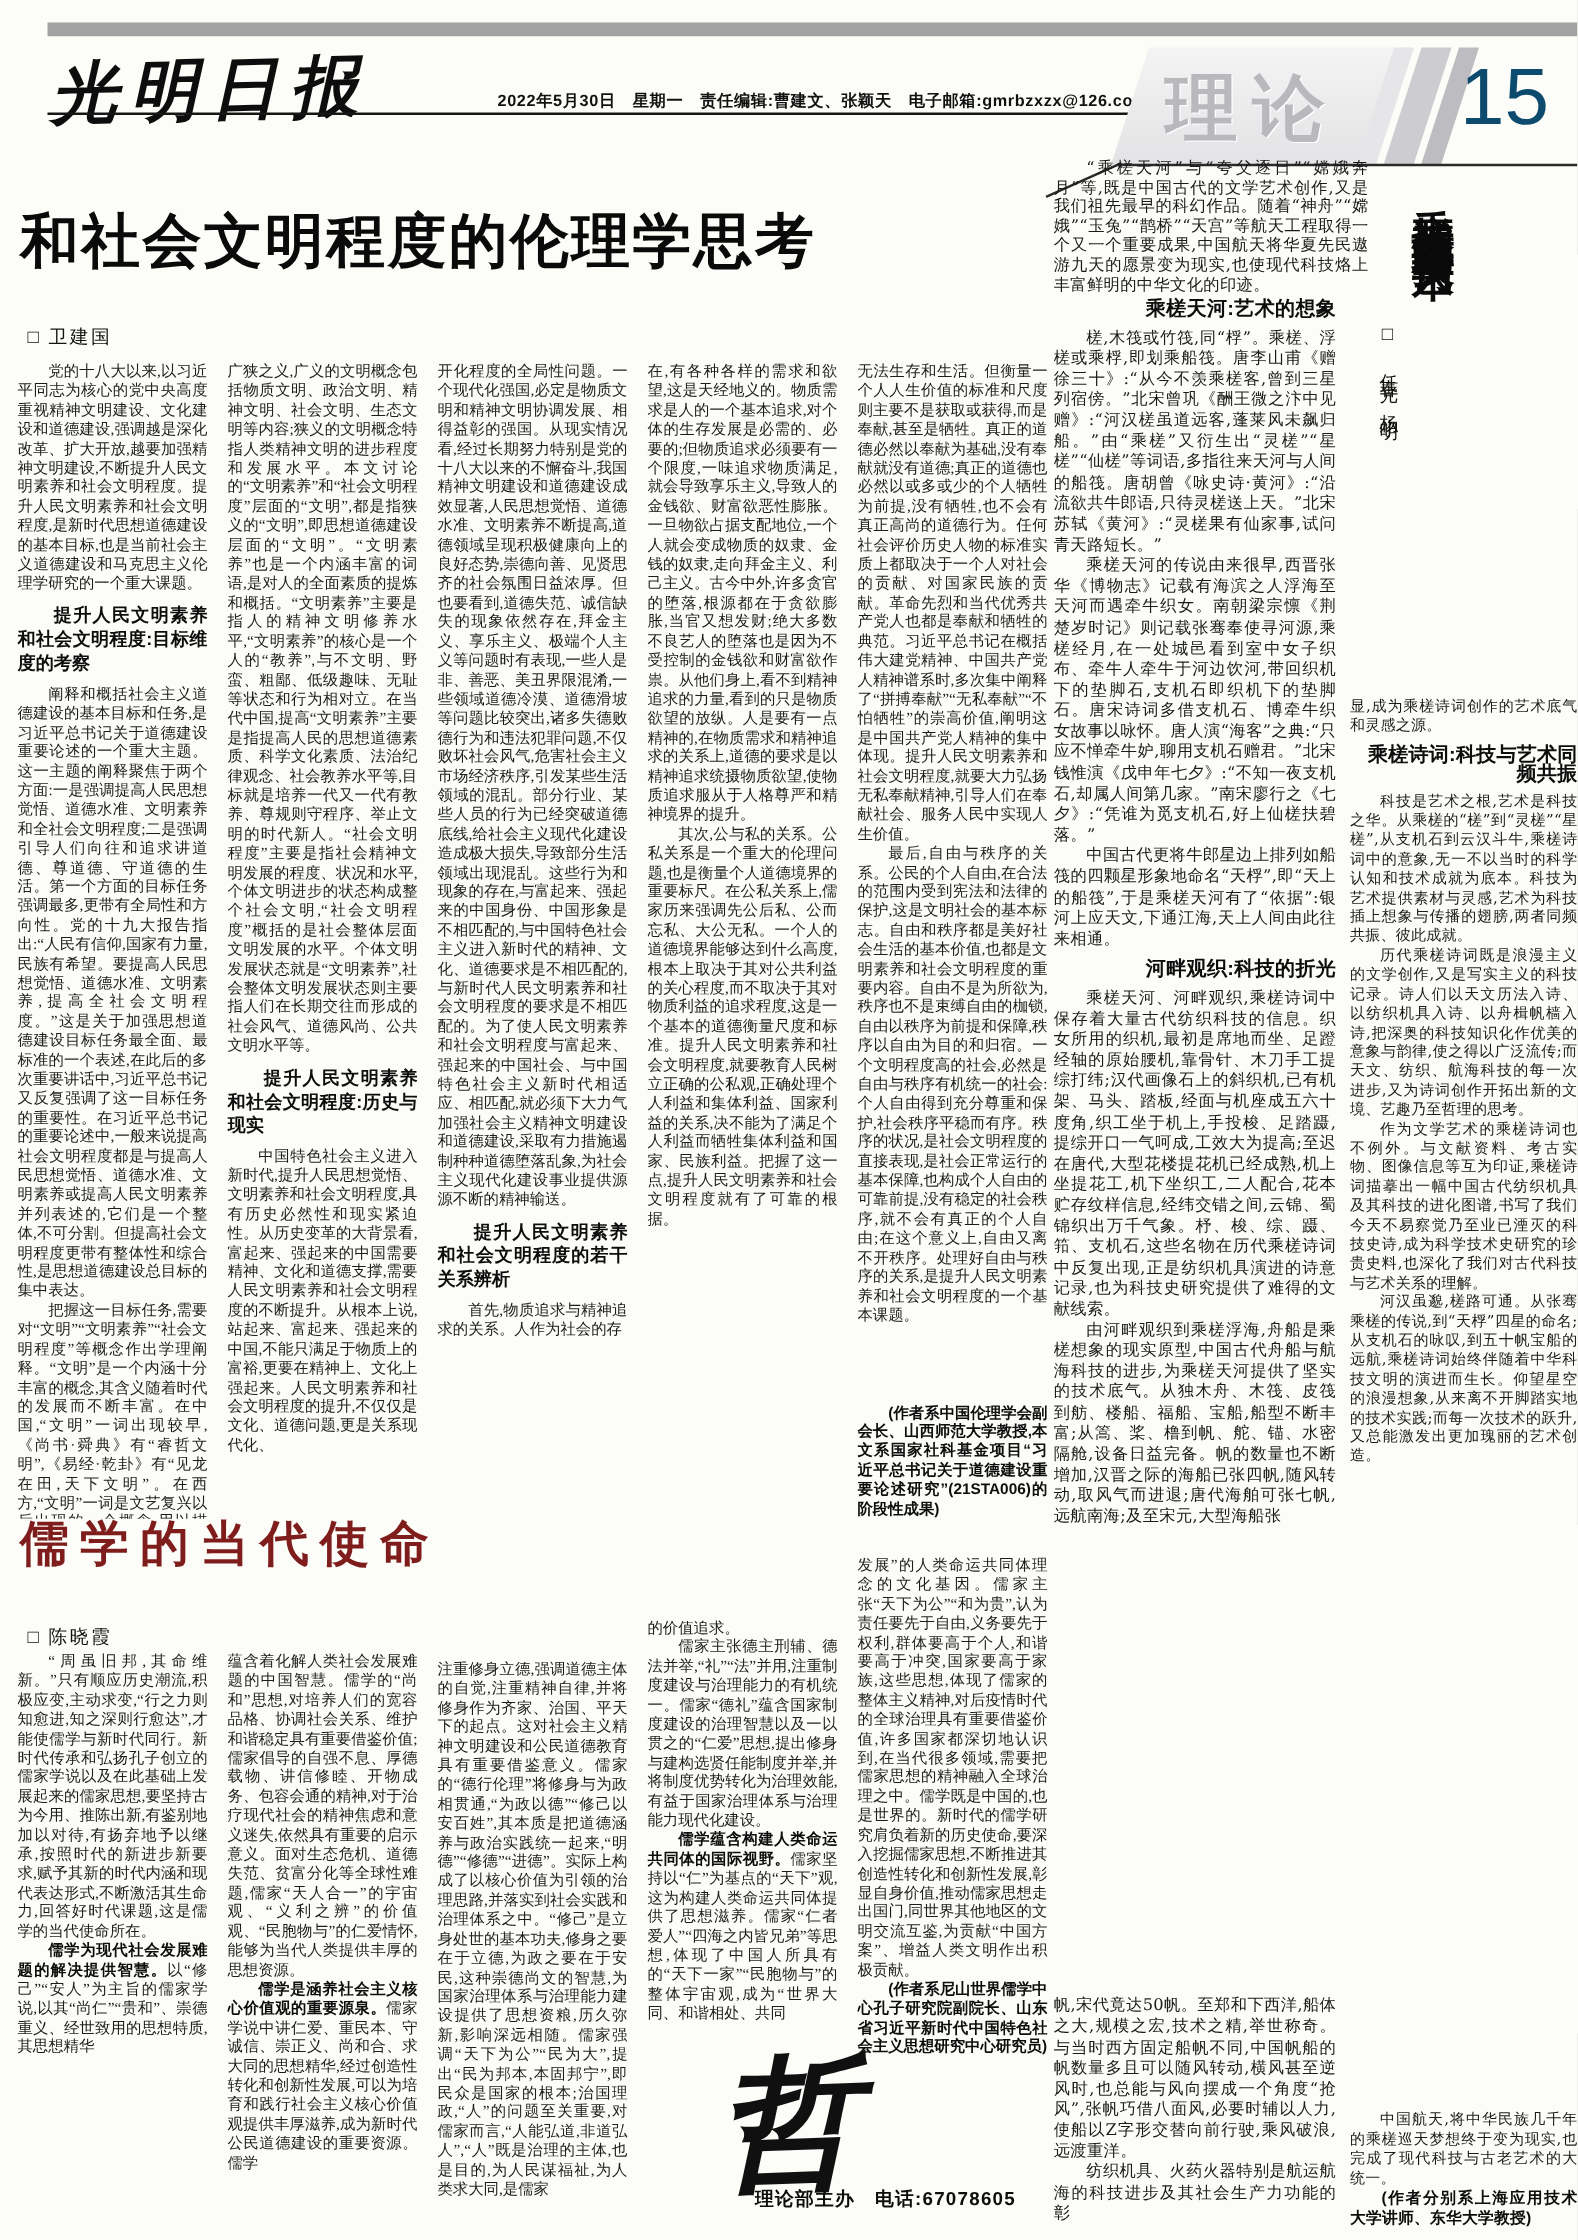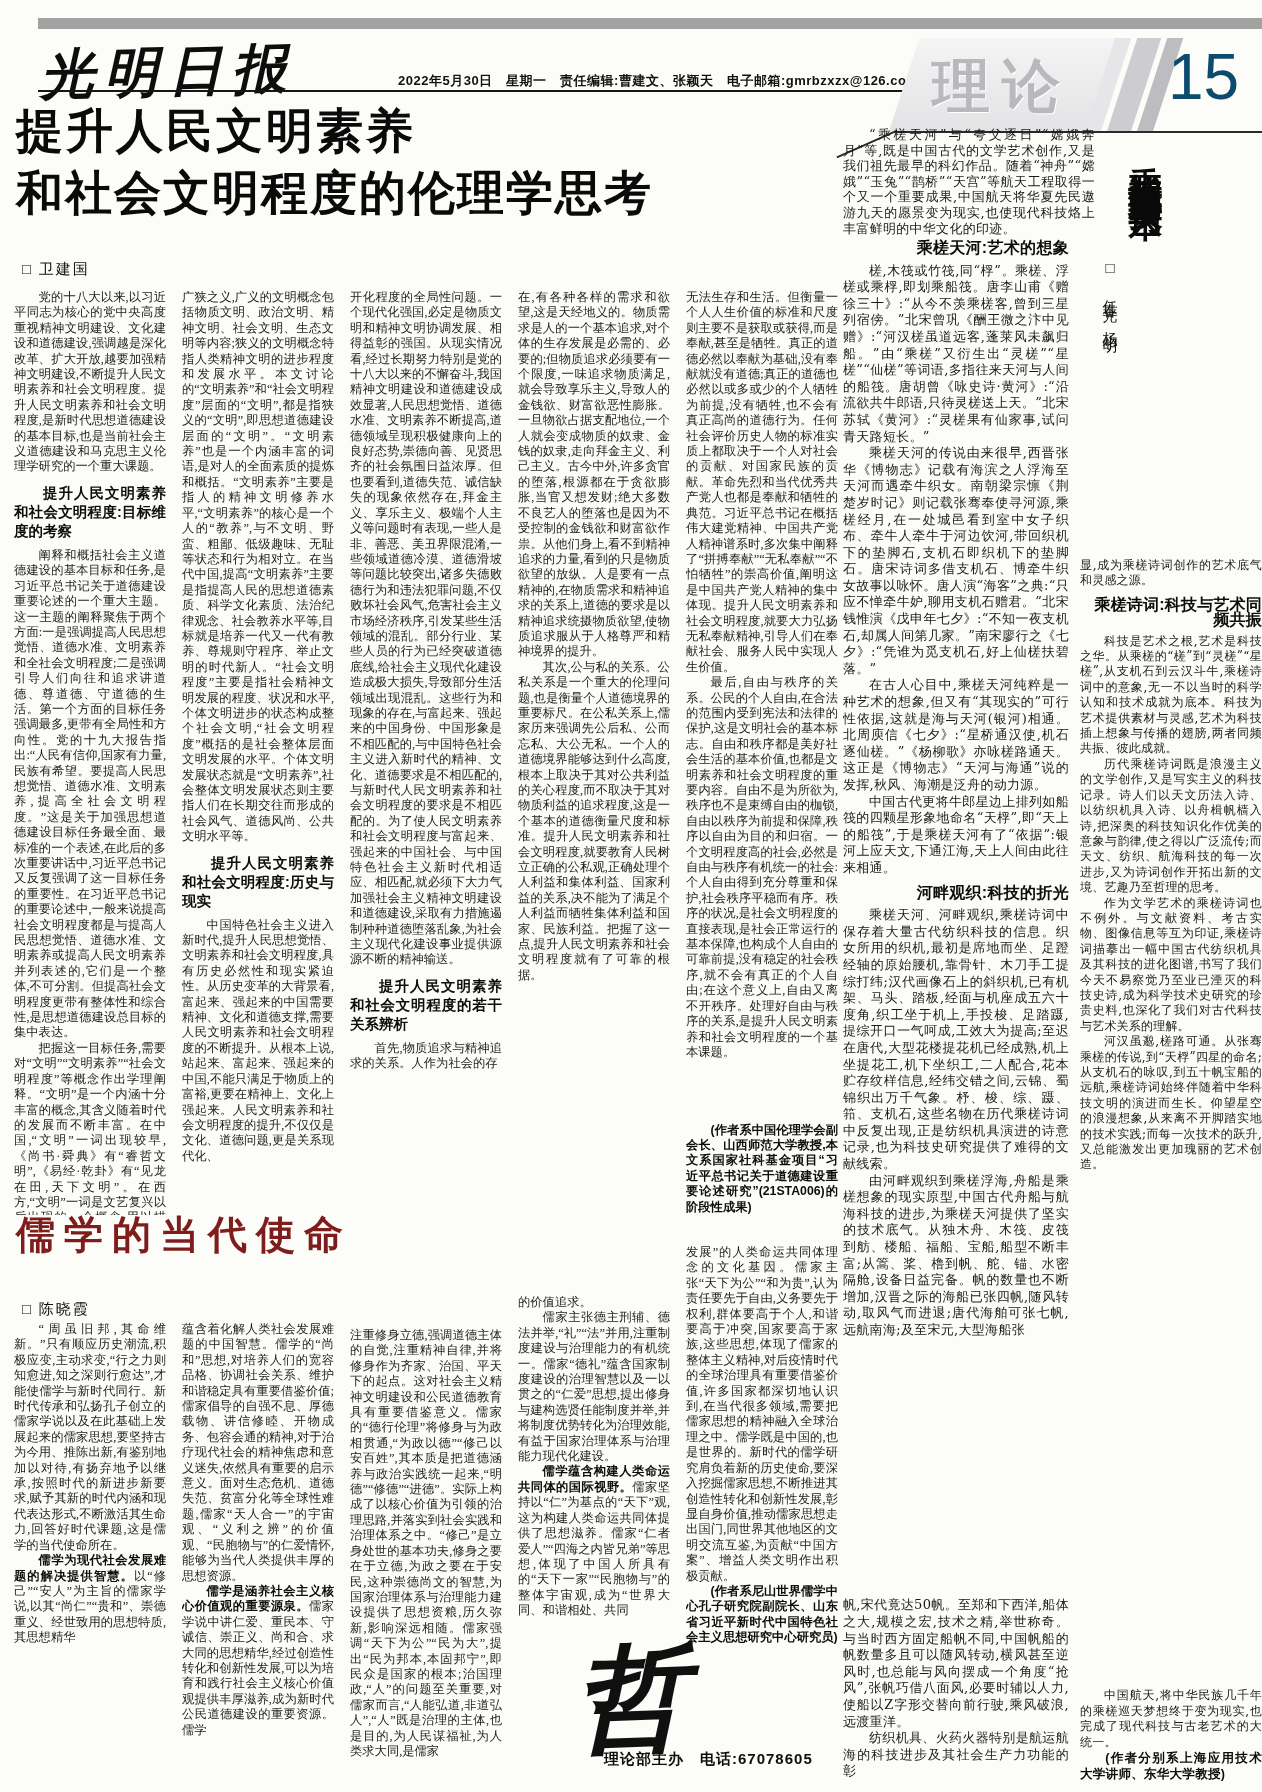--- a/index.html
+++ b/index.html
@@ -117,21 +117,20 @@
     <div class="slab"></div>
     <div class="stripe s1"></div>
     <div class="stripe s2"></div>
     <div class="stripe s3"></div>
     <div class="section-txt">理论</div>
   </div>
   <div class="abs badge-underline"></div>
   <div class="abs badge-diag"></div>
   <div class="abs pagenum">15</div>
 
-  <div class="abs m-h1">提升人民文明素养</div>
   <div class="abs m-h2">和社会文明程度的伦理学思考</div>
   <div class="abs byline" style="left:22px; top:260px;">□ 卫建国</div>
 
   <div class="col" style="left:14px; top:290px; height:925px;">
     <p>党的十八大以来,以习近平同志为核心的党中央高度重视精神文明建设、文化建设和道德建设,强调越是深化改革、扩大开放,越要加强精神文明建设,不断提升人民文明素养和社会文明程度。提升人民文明素养和社会文明程度,是新时代思想道德建设的基本目标,也是当前社会主义道德建设和马克思主义伦理学研究的一个重大课题。</p>
     <div class="subhead">提升人民文明素养和社会文明程度:目标维度的考察</div>
     <p>阐释和概括社会主义道德建设的基本目标和任务,是习近平总书记关于道德建设重要论述的一个重大主题。这一主题的阐释聚焦于两个方面:一是强调提高人民思想觉悟、道德水准、文明素养和全社会文明程度;二是强调引导人们向往和追求讲道德、尊道德、守道德的生活。第一个方面的目标任务强调最多,更带有全局性和方向性。党的十九大报告指出:“人民有信仰,国家有力量,民族有希望。要提高人民思想觉悟、道德水准、文明素养,提高全社会文明程度。”这是关于加强思想道德建设目标任务最全面、最标准的一个表述,在此后的多次重要讲话中,习近平总书记又反复强调了这一目标任务的重要性。在习近平总书记的重要论述中,一般来说提高社会文明程度都是与提高人民思想觉悟、道德水准、文明素养或提高人民文明素养并列表述的,它们是一个整体,不可分割。但提高社会文明程度更带有整体性和综合性,是思想道德建设总目标的集中表达。</p>
     <p>把握这一目标任务,需要对“文明”“文明素养”“社会文明程度”等概念作出学理阐释。“文明”是一个内涵十分丰富的概念,其含义随着时代的发展而不断丰富。在中国,“文明”一词出现较早,《尚书·舜典》有“睿哲文明”,《易经·乾卦》有“见龙在田,天下文明”。在西方,“文明”一词是文艺复兴以后出现的一个概念,用以描绘“教化”“高雅”的社会状态。一般来说,文明标志着人类社会发展进步的状态和进化、开化的程度,文明与野蛮、愚昧、无知等状态相对立。文明有</p>
   </div>
 
@@ -193,21 +192,20 @@
 
   <div class="abs r-intro r-body">“乘槎天河”与“夸父逐日”“嫦娥奔月”等,既是中国古代的文学艺术创作,又是我们祖先最早的科幻作品。随着“神舟”“嫦娥”“玉兔”“鹊桥”“天宫”等航天工程取得一个又一个重要成果,中国航天将华夏先民遨游九天的愿景变为现实,也使现代科技烙上丰富鲜明的中华文化的印迹。</div>
   <div class="abs r-authors">□ 任春光　杨小明</div>
   <div class="abs r-title">乘槎诗词中的科技与艺术</div>
 
   <div class="r-col r-body colA">
     <div class="upper">
       <div class="r-subhead">乘槎天河:艺术的想象</div>
       <p>槎,木筏或竹筏,同“桴”。乘槎、浮槎或乘桴,即划乘船筏。唐李山甫《赠徐三十》:“从今不羡乘槎客,曾到三星列宿傍。”北宋曾巩《酬王微之汴中见赠》:“河汉槎虽道远客,蓬莱风未飙归船。”由“乘槎”又衍生出“灵槎”“星槎”“仙槎”等词语,多指往来天河与人间的船筏。唐胡曾《咏史诗·黄河》:“沿流欲共牛郎语,只待灵槎送上天。”北宋苏轼《黄河》:“灵槎果有仙家事,试问青天路短长。”</p>
       <p>乘槎天河的传说由来很早,西晋张华《博物志》记载有海滨之人浮海至天河而遇牵牛织女。南朝梁宗懔《荆楚岁时记》则记载张骞奉使寻河源,乘槎经月,在一处城邑看到室中女子织布、牵牛人牵牛于河边饮河,带回织机下的垫脚石,支机石即织机下的垫脚石。唐宋诗词多借支机石、博牵牛织女故事以咏怀。唐人演“海客”之典:“只应不惮牵牛妒,聊用支机石赠君。”北宋钱惟演《戊申年七夕》:“不知一夜支机石,却属人间第几家。”南宋廖行之《七夕》:“凭谁为觅支机石,好上仙槎扶碧落。”</p>
-      <p>在古人心目中,乘槎天河纯粹是一种艺术的想象,但又有“其现实的”可行性依据,这就是海与天河(银河)相通。北周庾信《七夕》:“星桥通汉使,机石逐仙槎。”《杨柳歌》亦咏槎路通天。这正是《博物志》“天河与海通”说的发挥,秋风、海潮是泛舟的动力源。</p>
       <p>中国古代更将牛郎星边上排列如船筏的四颗星形象地命名“天桴”,即“天上的船筏”,于是乘槎天河有了“依据”:银河上应天文,下通江海,天上人间由此往来相通。</p>
       <div class="r-subhead">河畔观织:科技的折光</div>
       <p>乘槎天河、河畔观织,乘槎诗词中保存着大量古代纺织科技的信息。织女所用的织机,最初是席地而坐、足蹬经轴的原始腰机,靠骨针、木刀手工提综打纬;汉代画像石上的斜织机,已有机架、马头、踏板,经面与机座成五六十度角,织工坐于机上,手投梭、足踏蹑,提综开口一气呵成,工效大为提高;至迟在唐代,大型花楼提花机已经成熟,机上坐提花工,机下坐织工,二人配合,花本贮存纹样信息,经纬交错之间,云锦、蜀锦织出万千气象。杼、梭、综、蹑、筘、支机石,这些名物在历代乘槎诗词中反复出现,正是纺织机具演进的诗意记录,也为科技史研究提供了难得的文献线索。</p>
       <p>由河畔观织到乘槎浮海,舟船是乘槎想象的现实原型,中国古代舟船与航海科技的进步,为乘槎天河提供了坚实的技术底气。从独木舟、木筏、皮筏到舫、楼船、福船、宝船,船型不断丰富;从篙、桨、橹到帆、舵、锚、水密隔舱,设备日益完备。帆的数量也不断增加,汉晋之际的海船已张四帆,随风转动,取风气而进退;唐代海舶可张七帆,远航南海;及至宋元,大型海船张</p>
     </div>
     <div class="note-bottom">
       <p class="cont">帆,宋代竟达50帆。至郑和下西洋,船体之大,规模之宏,技术之精,举世称奇。与当时西方固定船帆不同,中国帆船的帆数量多且可以随风转动,横风甚至逆风时,也总能与风向摆成一个角度“抢风”,张帆巧借八面风,必要时辅以人力,使船以Z字形交替向前行驶,乘风破浪,远渡重洋。</p>
       <p>纺织机具、火药火器特别是航运航海的科技进步及其社会生产力功能的彰</p>
     </div>
   </div>

